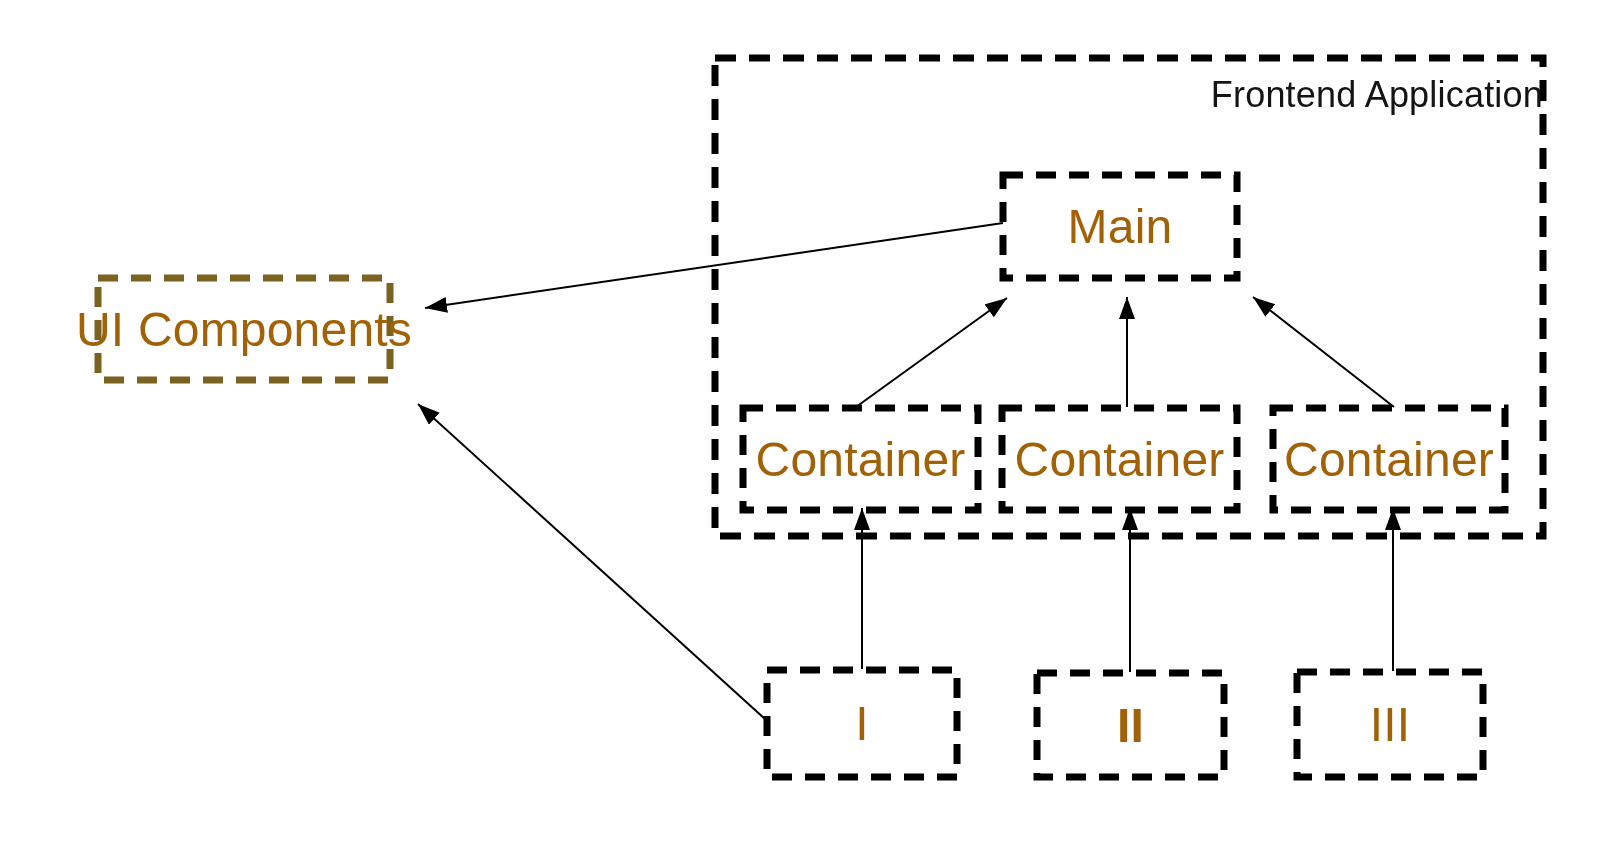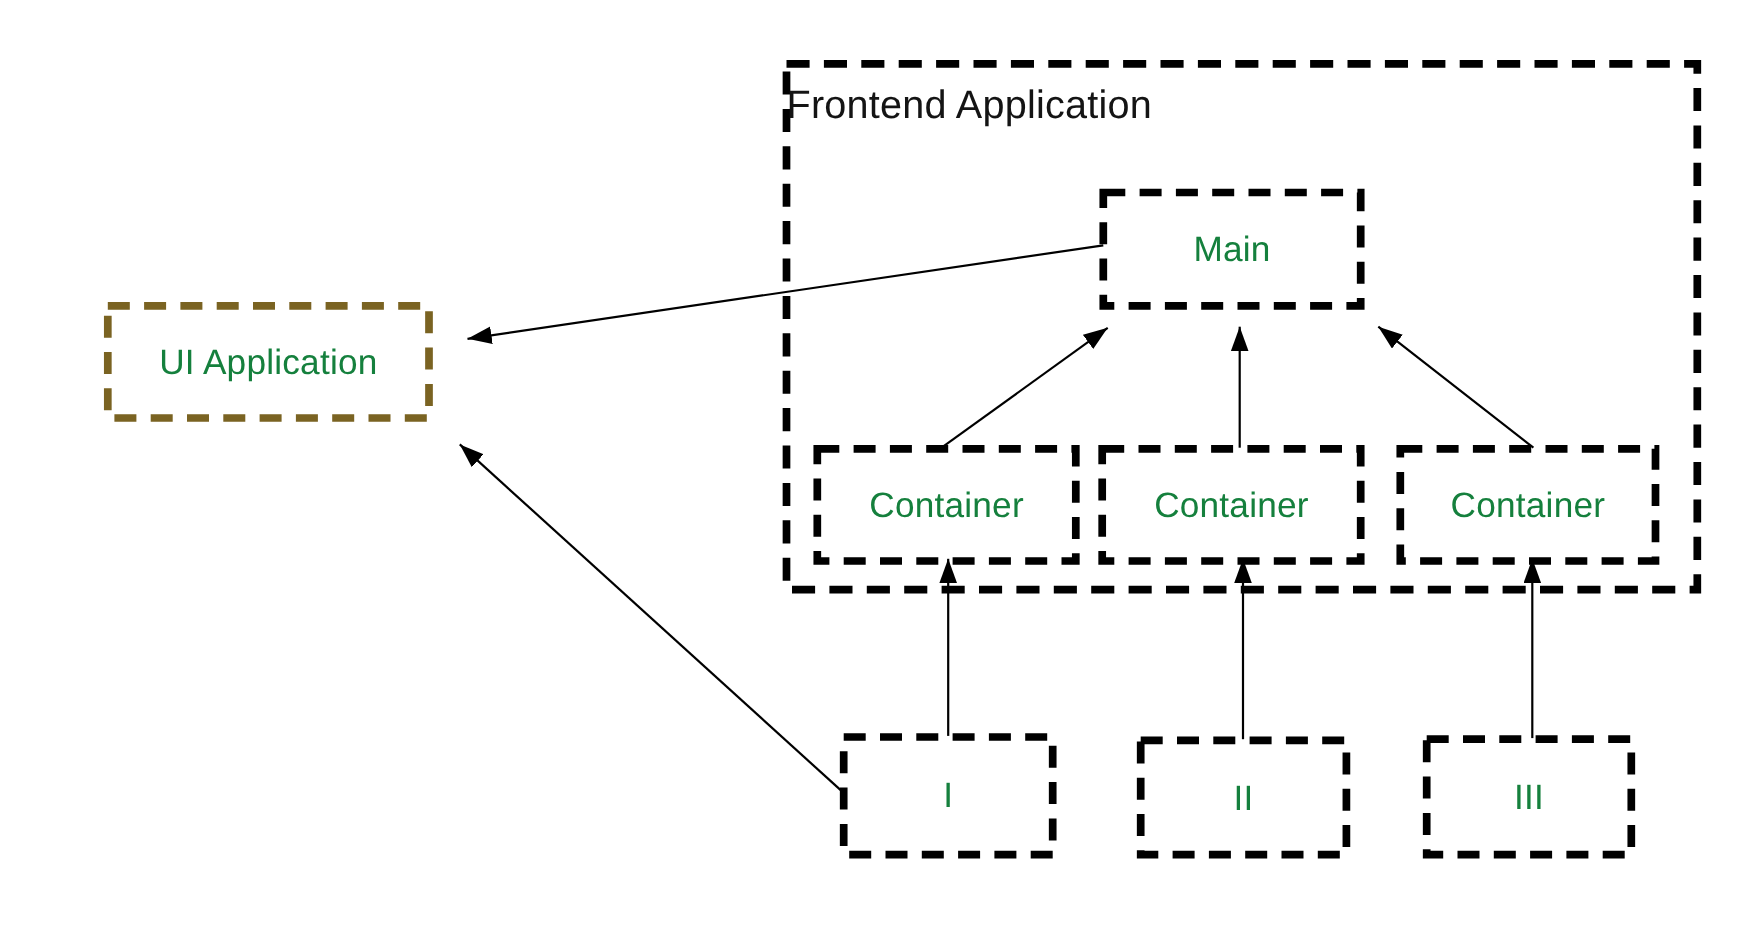--- a/index.html
+++ b/index.html
@@ -19,29 +19,29 @@
     left: 0;
     top: 0;
     width: 1600px;
     height: 860px;
   }
   .label {
     position: absolute;
     display: flex;
     align-items: center;
     justify-content: center;
-    font-size: 32px;
-    color: #15803d;
+    font-size: 48px;
+    color: #a16207;
     letter-spacing: 0.2px;
     white-space: nowrap;
     pointer-events: none;
   }
   .title-label {
     position: absolute;
-    text-align: left;
+    text-align: right;
     font-size: 36px;
     color: #141414;
     letter-spacing: 0.2px;
     pointer-events: none;
   }
 </style>
 </head>
 <body>
 
 <svg id="diagram-svg" viewBox="0 0 1600 860" xmlns="http://www.w3.org/2000/svg">
@@ -80,19 +80,19 @@
 <div class="title-label" style="left:715px; top:74px; width:828px;">Frontend Application</div>
 
 <div class="label" style="left:1003px; top:175px; width:234px; height:103px;">Main</div>
 
 <div class="label" style="left:743px; top:408px; width:235px; height:102px;">Container</div>
 
 <div class="label" style="left:1002px; top:408px; width:235px; height:102px;">Container</div>
 
 <div class="label" style="left:1273px; top:408px; width:232px; height:102px;">Container</div>
 
-<div class="label" style="left:98px; top:278px; width:292px; height:102px;">UI Application</div>
+<div class="label" style="left:98px; top:278px; width:292px; height:102px;">UI Components</div>
 
 <div class="label" style="left:767px; top:670px; width:190px; height:107px;">I</div>
 
-<div class="label" style="left:1037px; top:673px; width:187px; height:104px;">II</div>
+<div class="label" style="left:1037px; top:673px; width:187px; height:104px;font-weight:bold;">II</div>
 
 <div class="label" style="left:1297px; top:672px; width:186px; height:105px;text-align:right;">III</div>
 
 </body></html>

